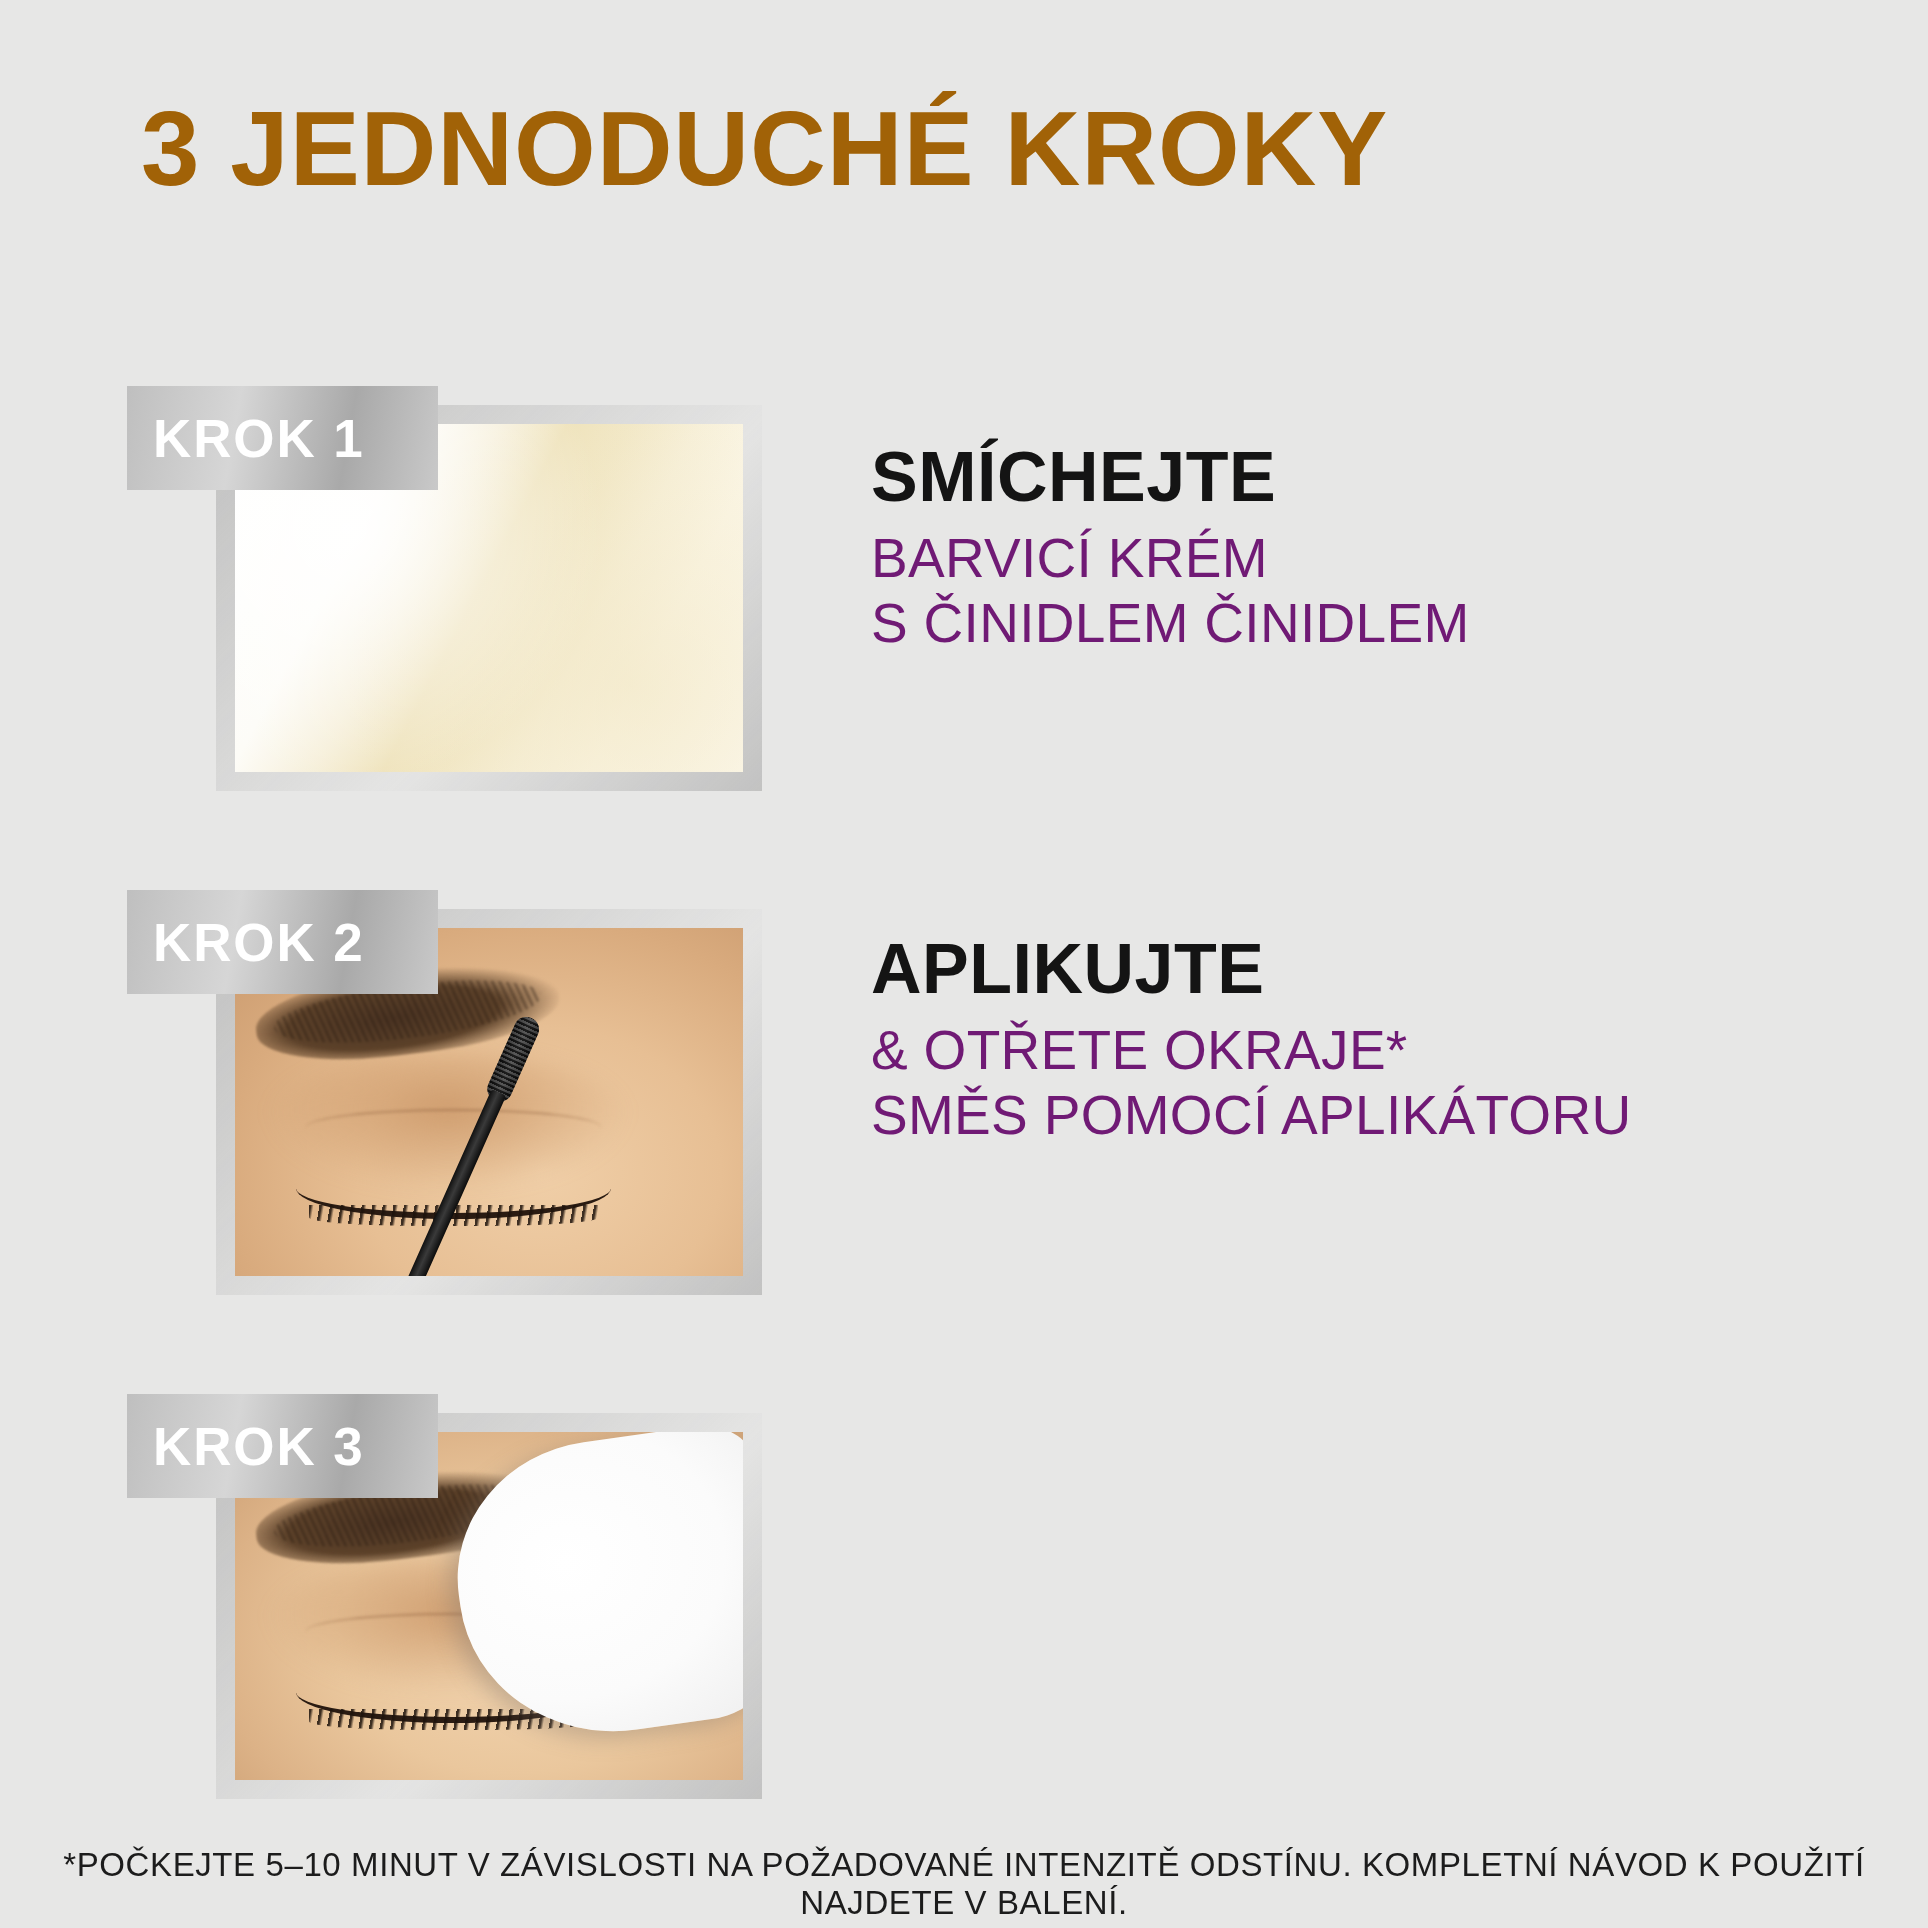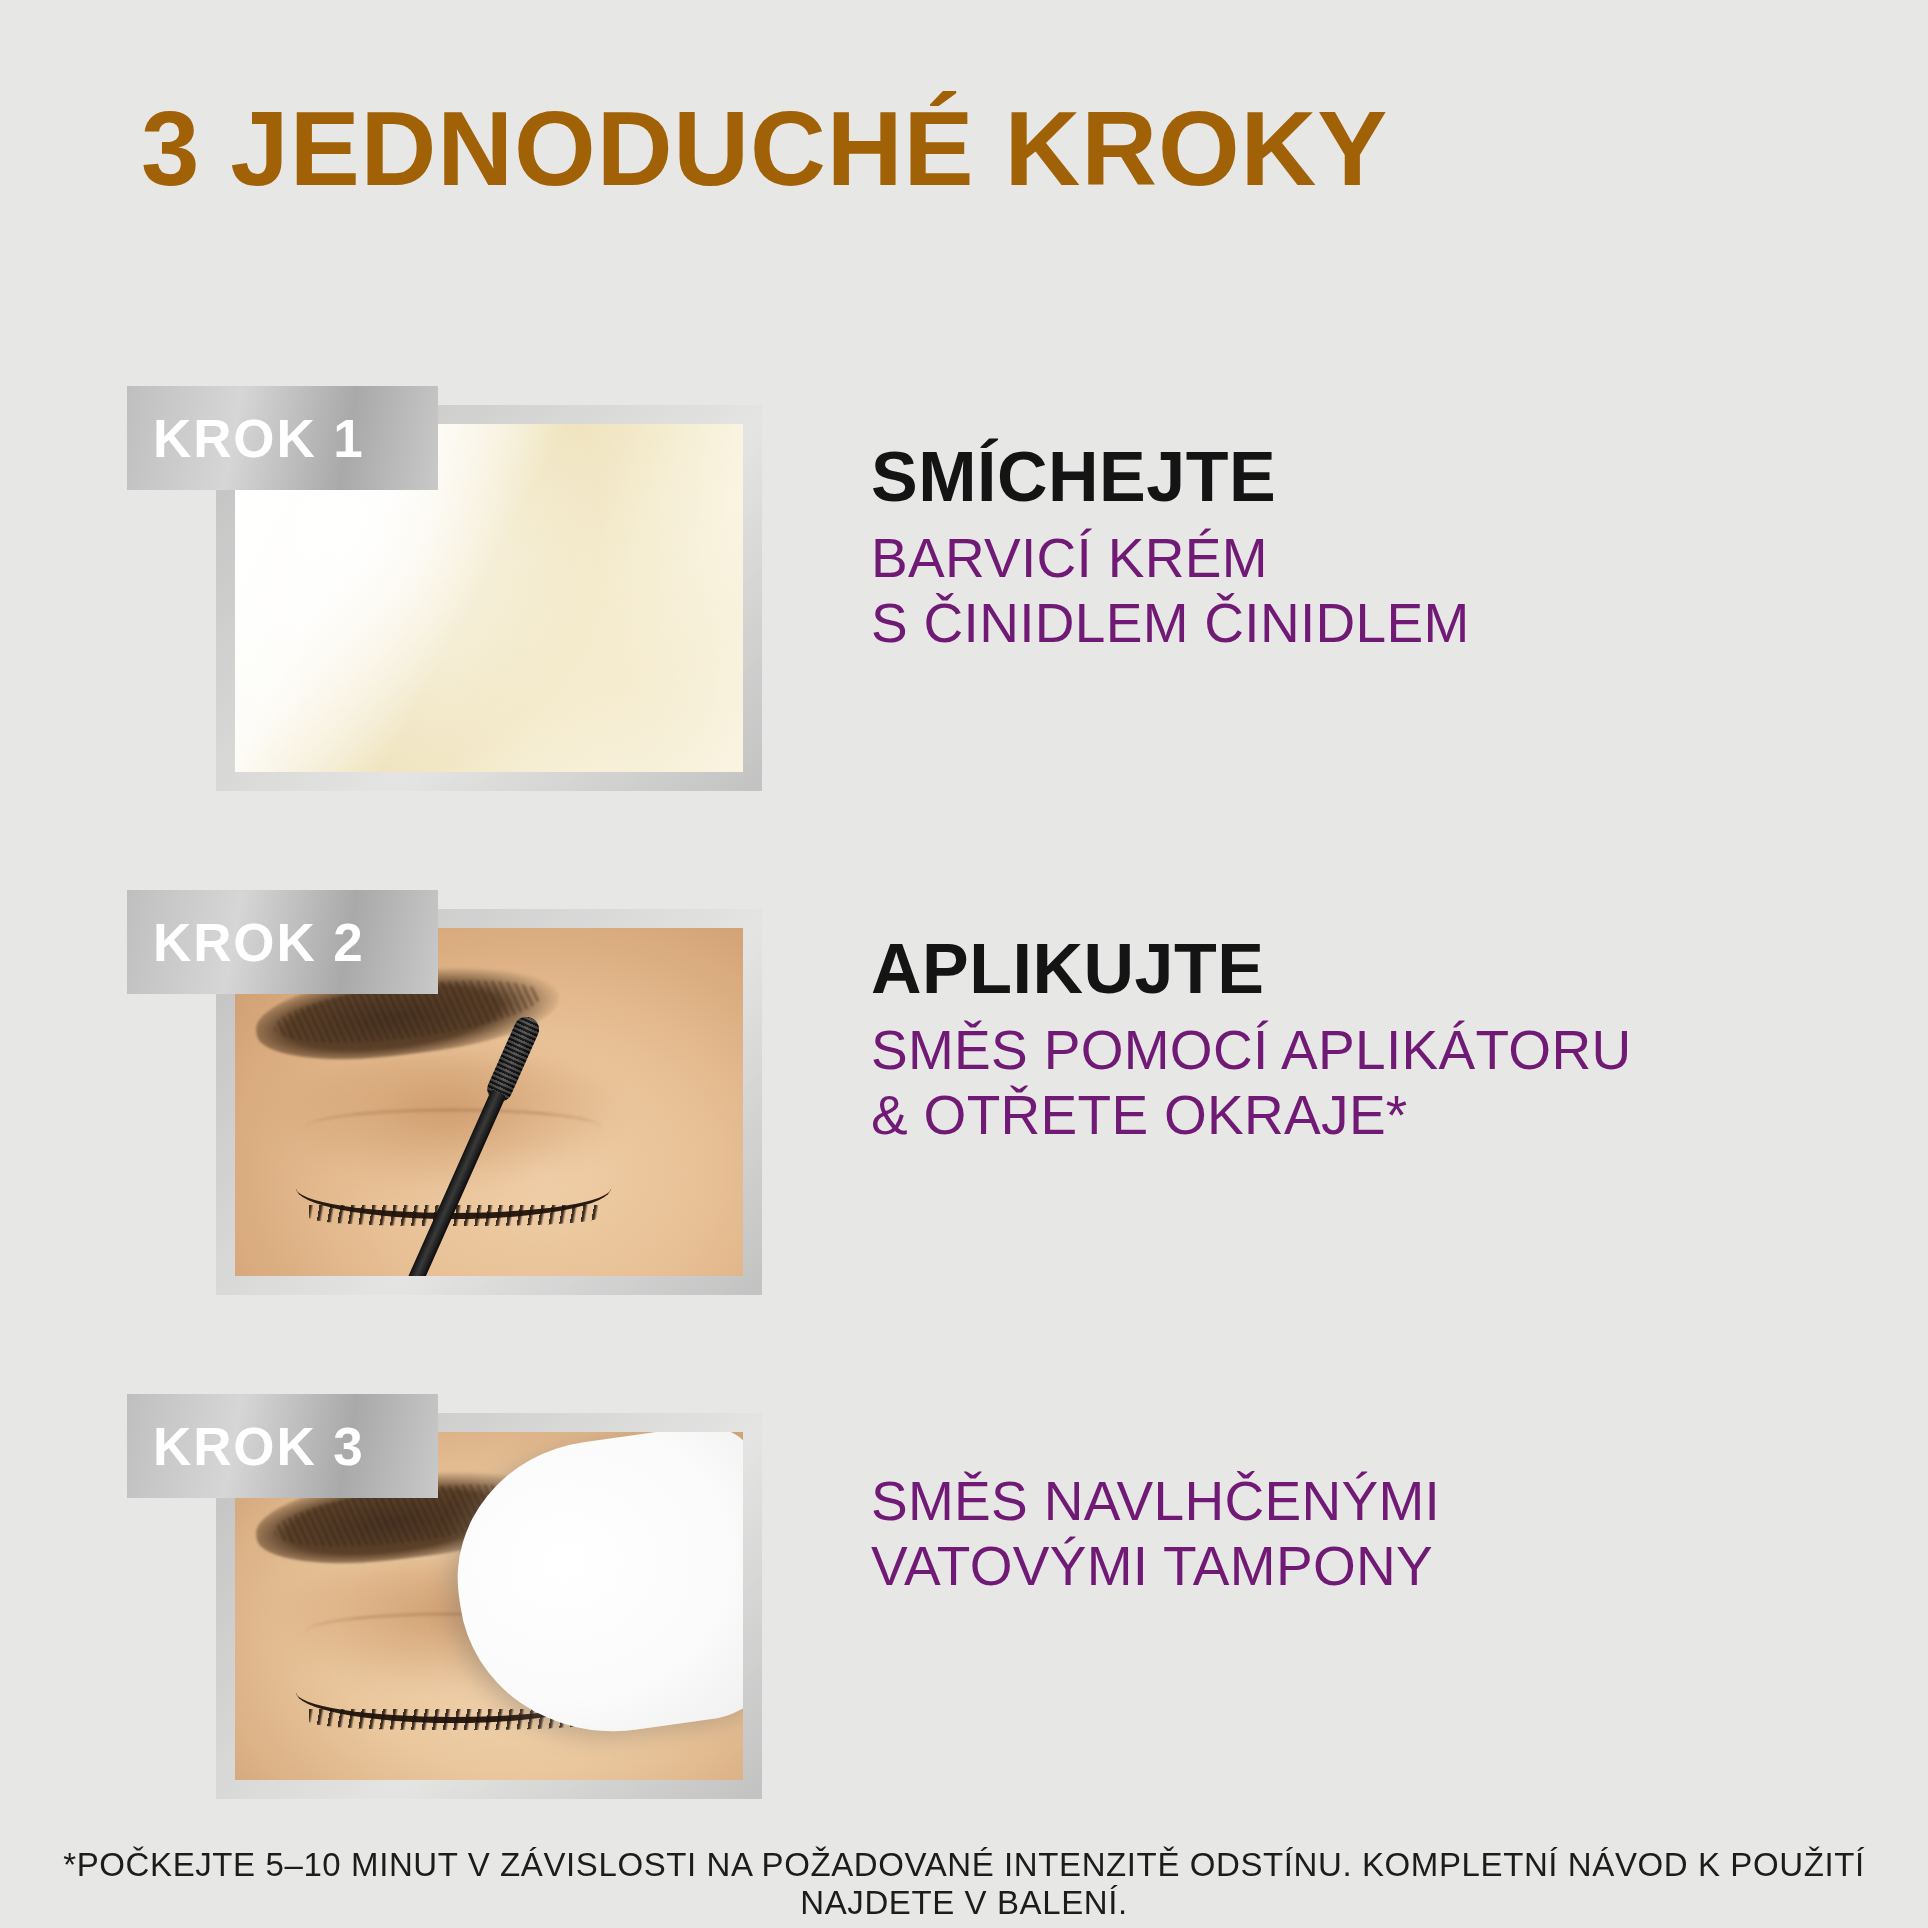--- a/index.html
+++ b/index.html
@@ -325,22 +325,22 @@
           </div>
         </div>
       </div>
     </div>
     <div class="step-tab">
       <span>KROK 2</span>
     </div>
     <div class="step-text">
       <div class="headline">APLIKUJTE</div>
       <div class="sub">
+        <div>&amp; OTŘETE OKRAJE*</div>
         <div>SMĚS POMOCÍ APLIKÁTORU</div>
-        <div>&amp; OTŘETE OKRAJE*</div>
       </div>
     </div>
   </div>
 
   <div class="step step-3">
     <div class="photo-wrap">
       <div class="photo-shadow"></div>
       <div class="photo">
         <div class="eye-art">
           <div class="skin skin-2"></div>
@@ -349,23 +349,19 @@
           <div class="brow"></div>
           <div class="lashes"></div>
           <div class="pad"></div>
         </div>
       </div>
     </div>
     <div class="step-tab">
       <span>KROK 3</span>
     </div>
     <div class="step-text">
-      <div class="sub">
-        <div>SMĚS NAVLHČENÝMI</div>
-        <div>VATOVÝMI TAMPONY</div>
-      </div>
     </div>
   </div>
 
   <div class="footnote">*POČKEJTE 5–10 MINUT V ZÁVISLOSTI NA POŽADOVANÉ INTENZITĚ ODSTÍNU. KOMPLETNÍ NÁVOD K POUŽITÍ NAJDETE V BALENÍ.</div>
 
 </div>
 
 
 </body></html>

